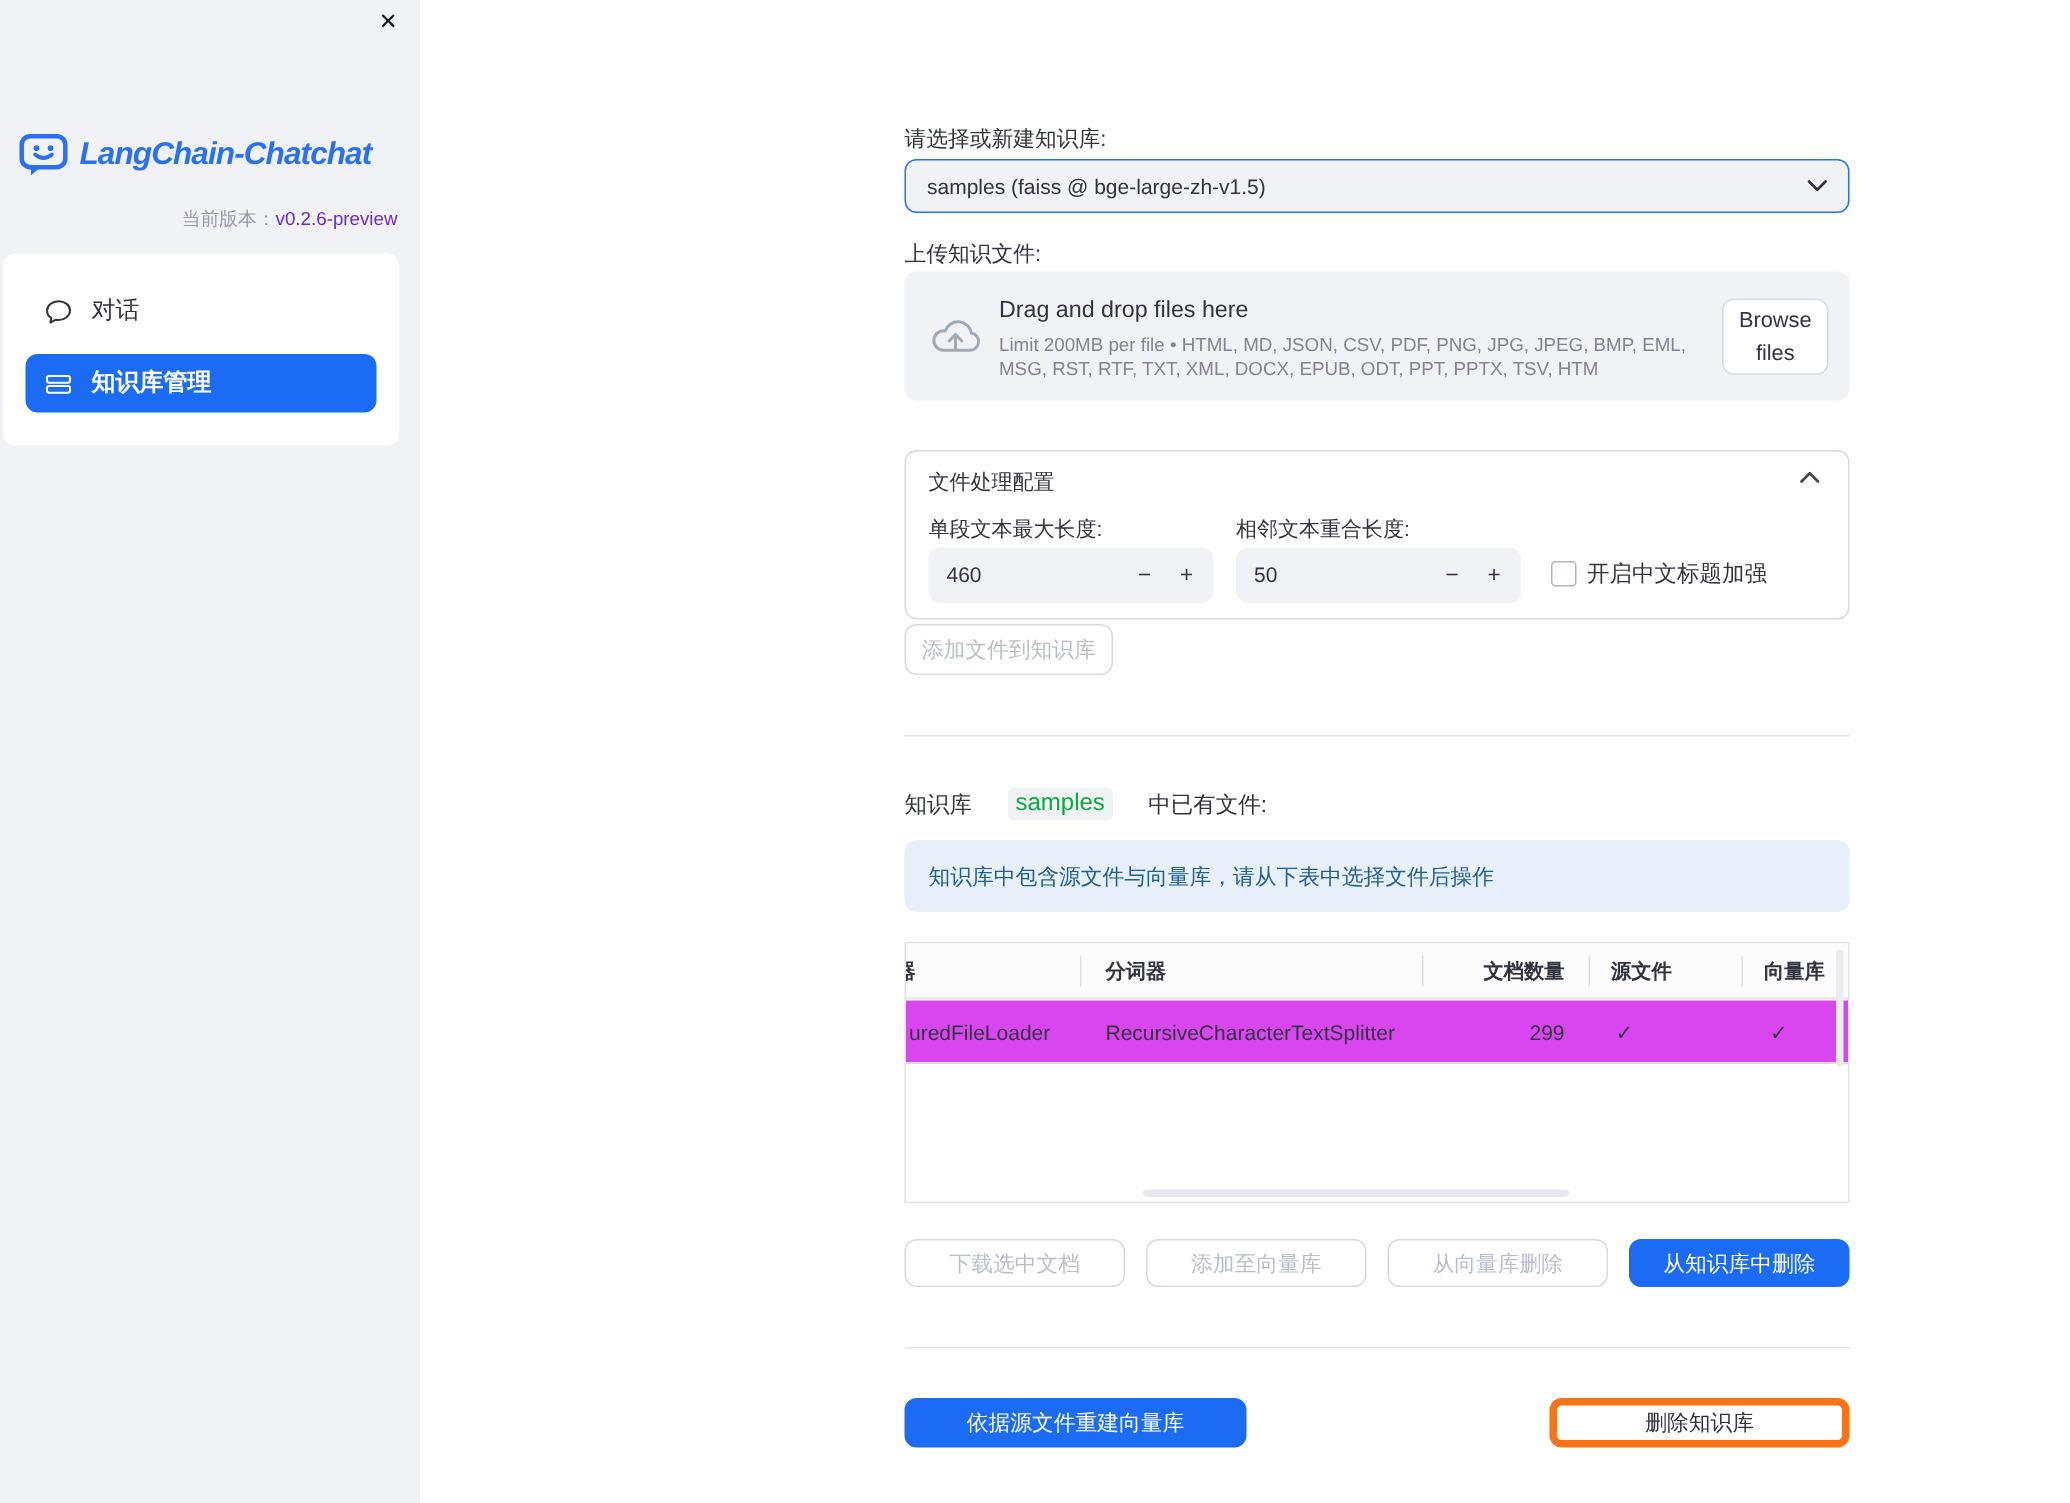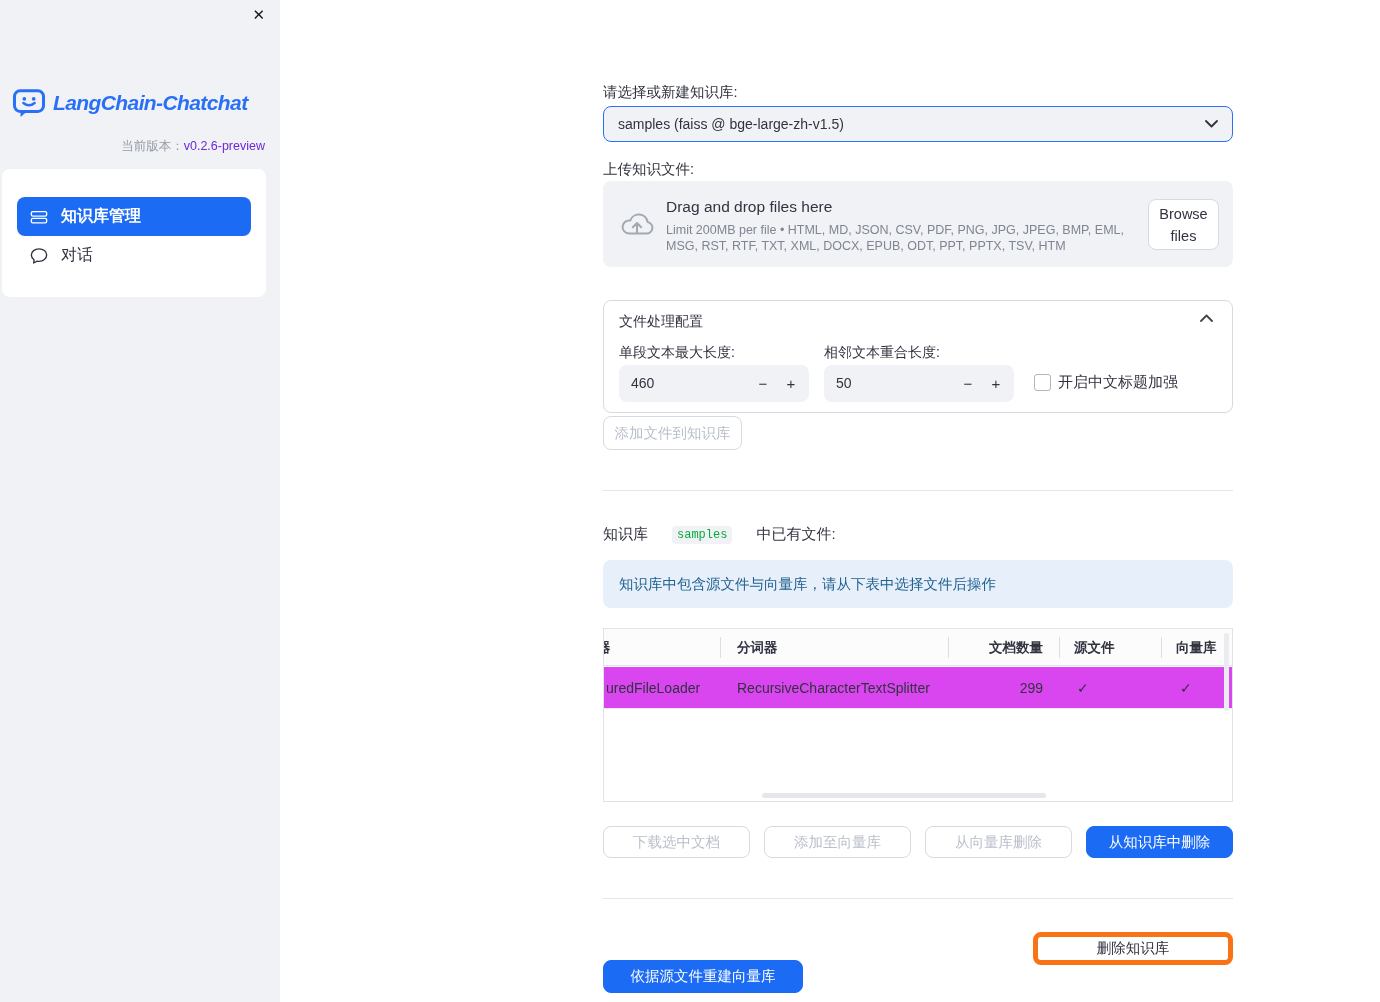--- a/index.html
+++ b/index.html
@@ -56,40 +56,40 @@
   .btn-primary { background:#1b6bf5; border:1px solid #1b6bf5; color:#fff; }
   .btn-secondary { background:#fff; border:5px solid #f97316; color:#31333f; }
 
   .add-btn { position:absolute; top:416px; left:0; width:139px; height:34px; }
 
   .divider { position:absolute; left:0; width:630px; height:1px; background:#e3e5e9; }
   .divider-1 { top:490px; }
   .divider-2 { top:898px; }
 
   .files-line { position:absolute; top:525px; left:0; font-size:15px; color:#31333f; display:flex; align-items:center; gap:24px; }
-  .code-chip { font-family:Liberation Mono, monospace; font-size:12px; color:#09ab3b;
+  .code-chip { font-family:Liberation Sans, sans-serif; font-size:16px; color:#09ab3b;
     background:#f0f2f6; padding:2px 5px; border-radius:4px; }
 
   .info-banner { position:absolute; top:560px; left:0; width:630px; height:48px; background:#e7f0fa; border-radius:8px;
     display:flex; align-items:center; padding:0 16px; font-size:14.5px; color:#21618f; }
 
   .kb-table { position:absolute; top:628px; left:0; width:630px; height:174px; border:1px solid #e2e3e8; background:#fff; }
   .thead { position:absolute; top:0; left:0; width:100%; height:37px; background:#fcfcfd; border-bottom:1px solid #e2e3e8; overflow:hidden; }
   .th { position:absolute; top:0; line-height:37px; font-size:13.5px; font-weight:700; color:#31333f; white-space:nowrap; }
   .th-sep { position:absolute; top:8px; width:1px; height:21px; background:#dcdee3; }
   .trow { position:absolute; top:38px; left:0; width:100%; height:42px; border-bottom:1px solid #eaebef; background:#d946ef; overflow:hidden; cursor:pointer; }
   .td { position:absolute; top:0; line-height:42px; font-size:14px; color:#31333f; white-space:nowrap; }
   .col-right { text-align:right; }
   .hscroll-thumb { position:absolute; bottom:3px; left:158px; width:284px; height:5px; background:#e6e7eb; border-radius:3px; cursor:pointer; }
   .vscroll-thumb { position:absolute; top:4px; right:3px; width:5px; height:78px; background:#ebecef; border-radius:3px; cursor:pointer; }
 
   .actions-row { position:absolute; top:826px; left:0; width:630px; height:32px; display:flex; gap:14px; }
   .actions-row .btn { width:147px; height:32px; }
 
-  .rebuild-btn { position:absolute; top:932px; left:0; width:200px; height:33px;margin-top:28px; }
+  .rebuild-btn { position:absolute; top:932px; left:0; width:228px; height:33px; }
   .delete-kb-btn { position:absolute; top:932px; left:430px; width:200px; height:33px; }
 
   svg { display:block; }
 </style>
 </head>
 <body>
 
 <div id="app">
 
   <div class="sidebar">
@@ -106,36 +106,36 @@
         </svg>
       </span>
       <span class="logo-text">LangChain-Chatchat</span>
     </div>
 
     <div class="version">
       <span class="vlabel">当前版本：</span><span class="vvalue">v0.2.6-preview</span>
     </div>
 
     <div class="menu-card">
+      <div class="menu-item">
+        <span class="mi-icon">
+          <svg width="18" height="18" viewBox="0 0 20 20" fill="none">
+            <path d="M10 2C5.3 2 1.5 5.1 1.5 9c0 2.2 1.2 4.1 3.1 5.4L4 17.8l4-2.1c.6.1 1.3.2 2 .2 4.7 0 8.5-3.1 8.5-7S14.7 2 10 2z" stroke="#31333f" stroke-width="1.5" stroke-linejoin="round"></path>
+          </svg>
+        </span>
+        <span>对话</span>
+      </div>
       <div class="menu-item active">
         <span class="mi-icon">
           <svg width="18" height="18" viewBox="0 0 20 20" fill="none">
             <rect x="1.5" y="4" width="17" height="5" rx="1.6" stroke="#ffffff" stroke-width="1.5"></rect>
             <rect x="1.5" y="11.5" width="17" height="5" rx="1.6" stroke="#ffffff" stroke-width="1.5"></rect>
           </svg>
         </span>
         <span>知识库管理</span>
-      </div>
-      <div class="menu-item">
-        <span class="mi-icon">
-          <svg width="18" height="18" viewBox="0 0 20 20" fill="none">
-            <path d="M10 2C5.3 2 1.5 5.1 1.5 9c0 2.2 1.2 4.1 3.1 5.4L4 17.8l4-2.1c.6.1 1.3.2 2 .2 4.7 0 8.5-3.1 8.5-7S14.7 2 10 2z" stroke="#31333f" stroke-width="1.5" stroke-linejoin="round"></path>
-          </svg>
-        </span>
-        <span>对话</span>
       </div>
     </div>
   </div>
 
   <div class="content">
 
     <div class="field-label" style="top:83px;">请选择或新建知识库:</div>
 
     <div class="selectbox">
       <span class="sel-value">samples (faiss @ bge-large-zh-v1.5)</span>

